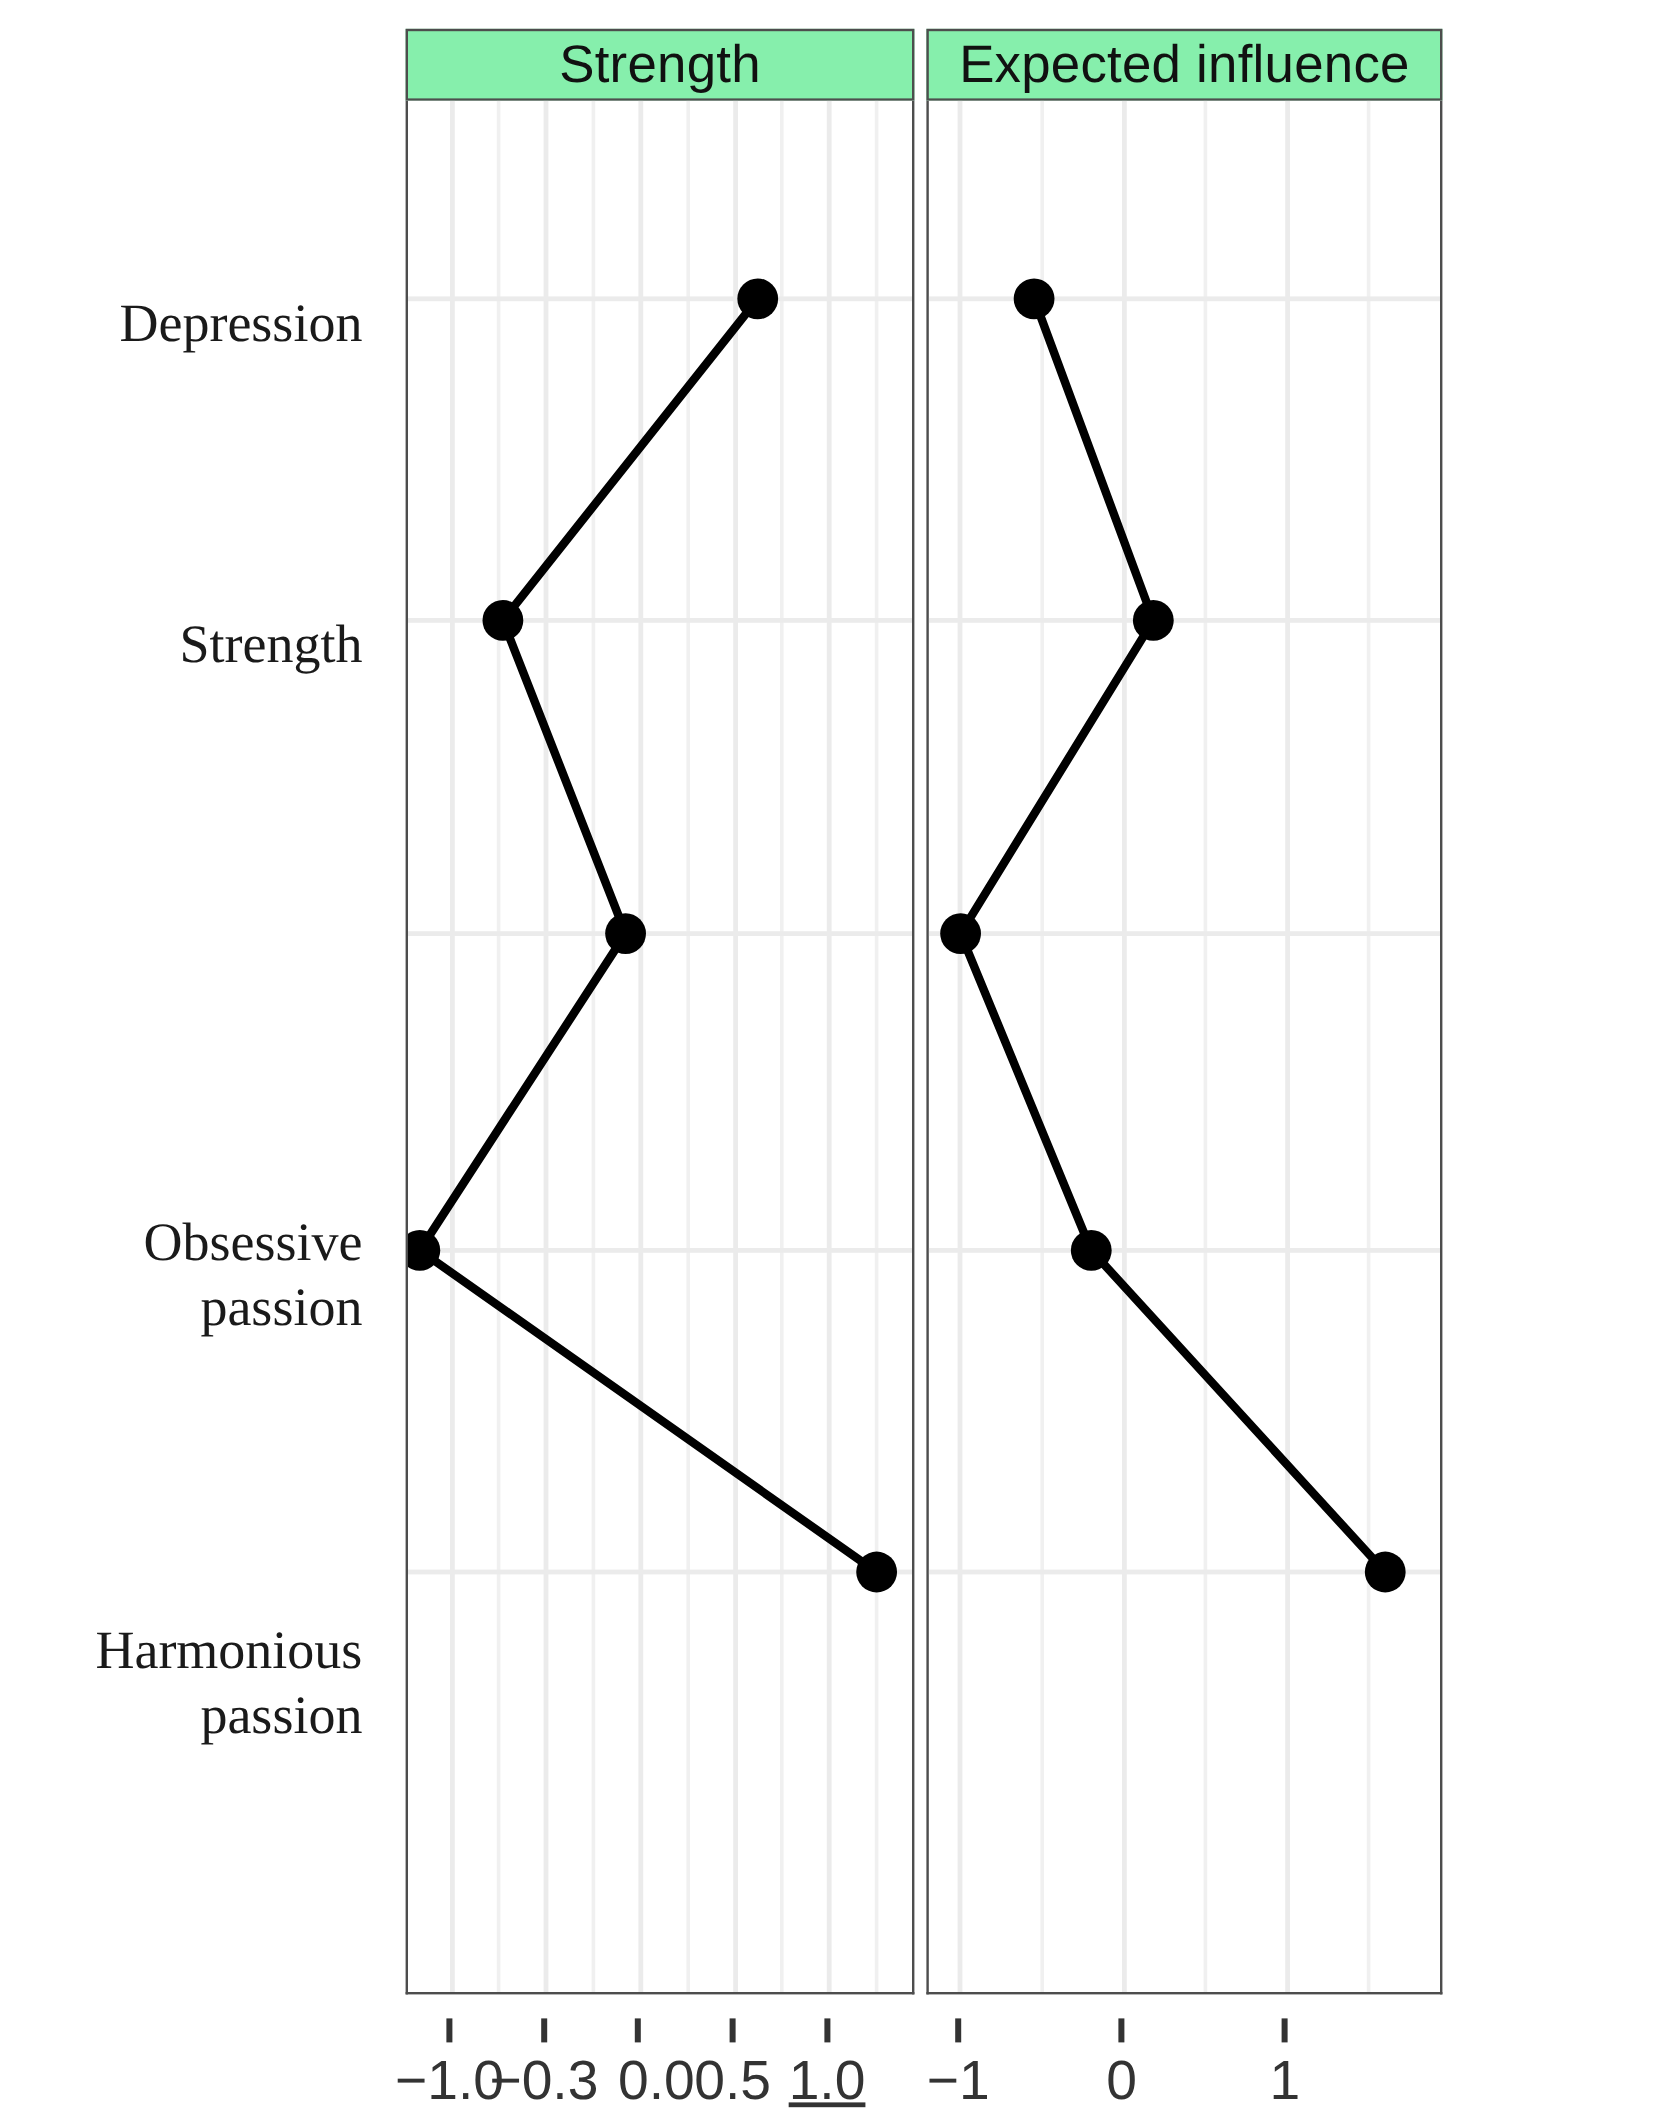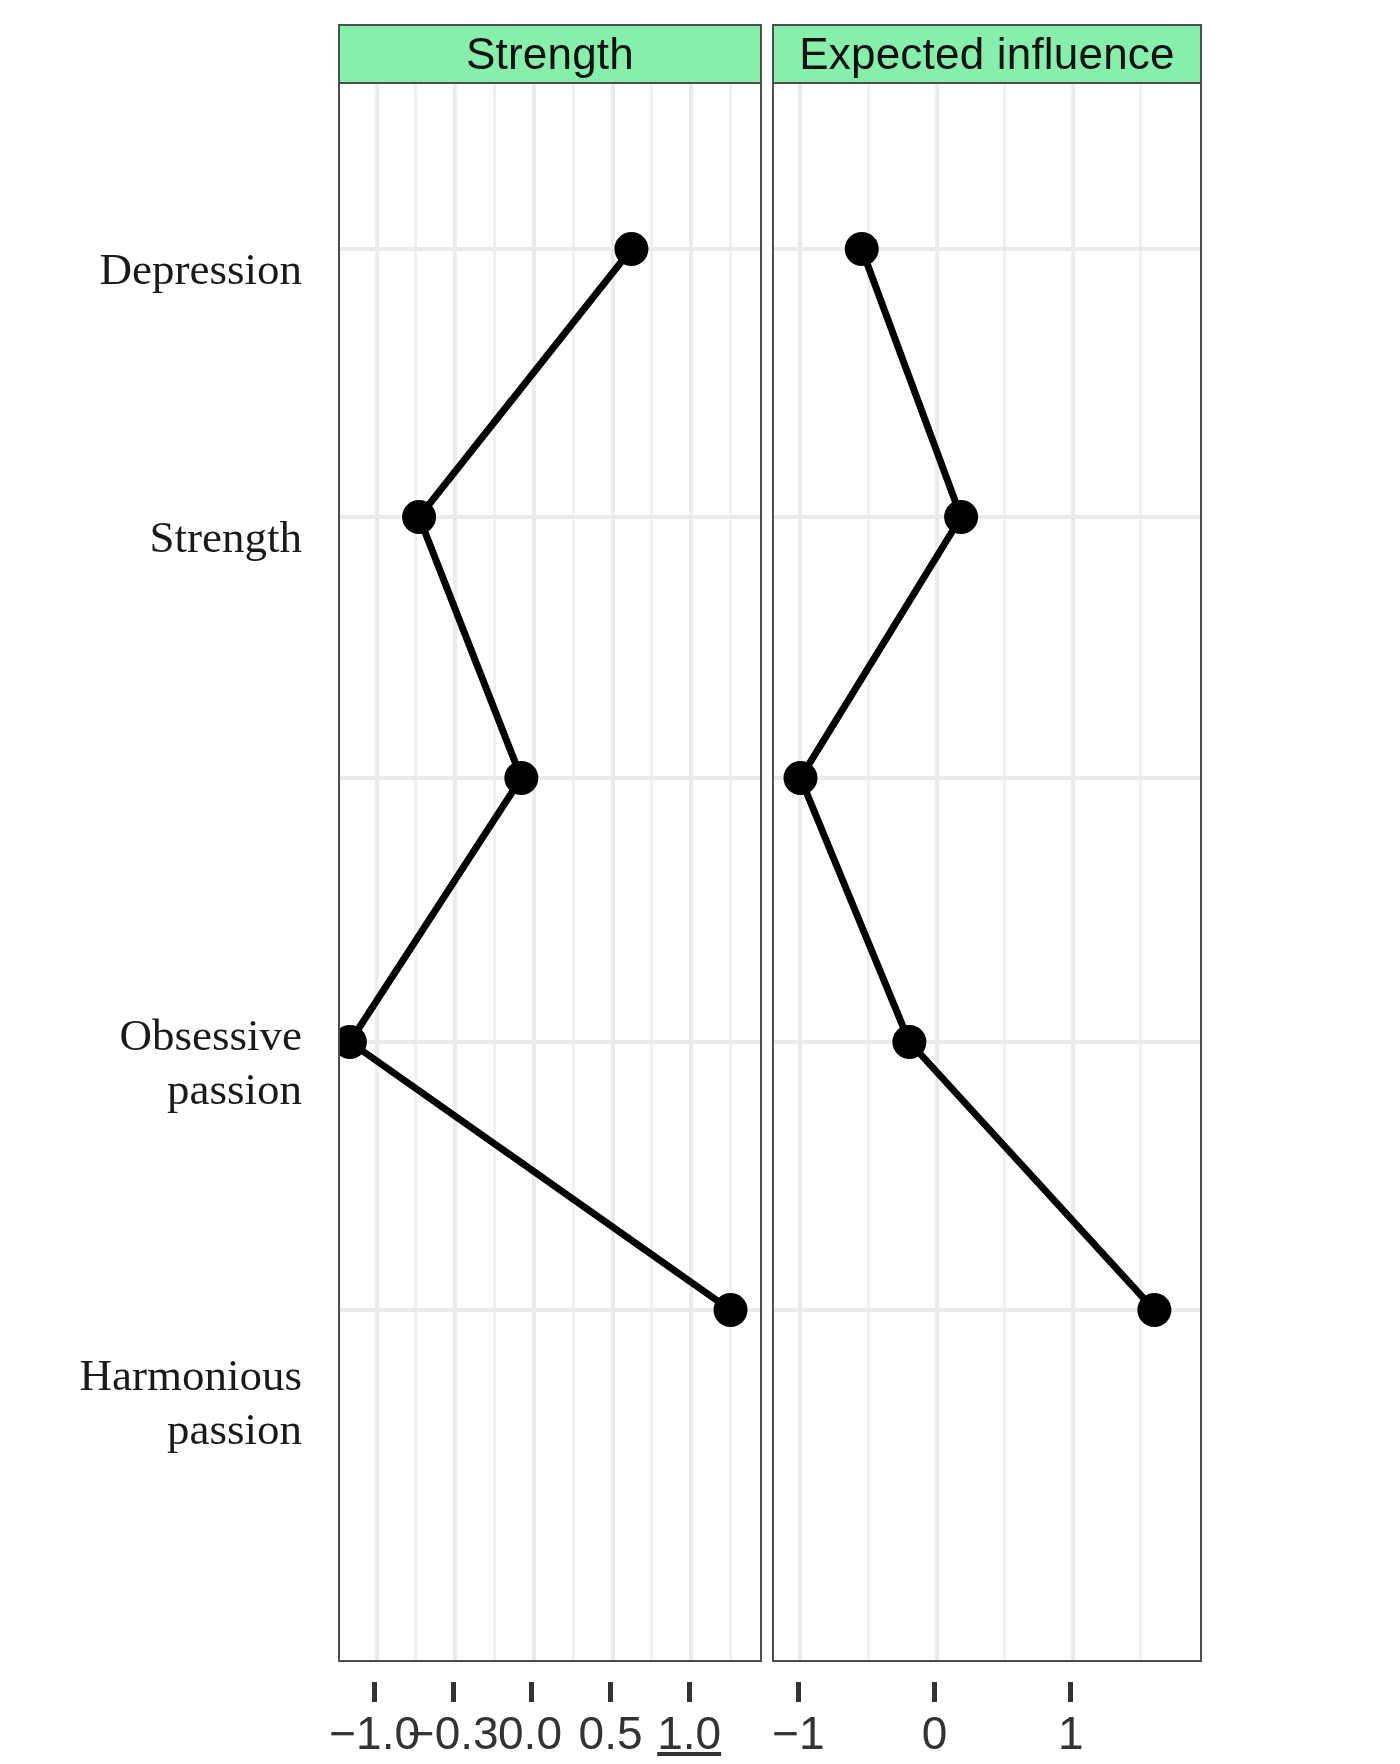--- a/index.html
+++ b/index.html
@@ -68,21 +68,21 @@
           <circle cx="9.86516853932585" cy="958" r="17" fill="#000000"></circle>
           <circle cx="390.5393258426966" cy="1226" r="17" fill="#000000"></circle>
         </svg>
       </div>
     <div class="ticks" id="ticks-left" style="left: 0px; top: 1658px; width: 424px; height: 100px;">
         <div class="tickmark" style="left: 34.1067px;"></div>
         <div class="ticklabel" style="left: 36.6067px;">−1.0</div>
         <div class="tickmark" style="left: 112.758px;"></div>
         <div class="ticklabel" style="left: 115.258px;">−0.3</div>
         <div class="tickmark" style="left: 191.41px;"></div>
-        <div class="ticklabel" style="left: 192px; text-align: center;">0.0</div>
+        <div class="ticklabel" style="left: 209px; text-align: center;">0.0</div>
         <div class="tickmark" style="left: 270.062px;"></div>
         <div class="ticklabel" style="left: 272.562px;">0.5</div>
         <div class="tickmark" style="left: 348.713px;"></div>
         <div class="ticklabel" style="left: 351.213px; text-decoration: underline;">1.0</div>
       </div>
   </div>
 
   <div class="panel" id="panel-right" style="left: 772px; width: 430px;">
     <div class="strip" id="strip-right" style="width: 430px;">
       <span class="strip-label">Expected influence</span>

